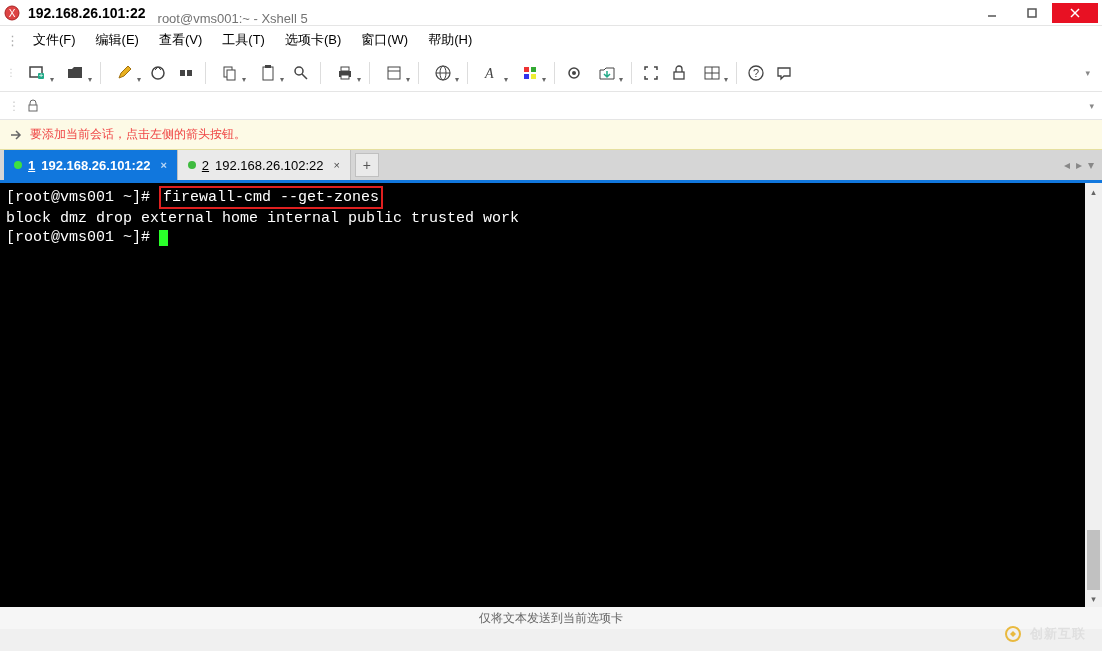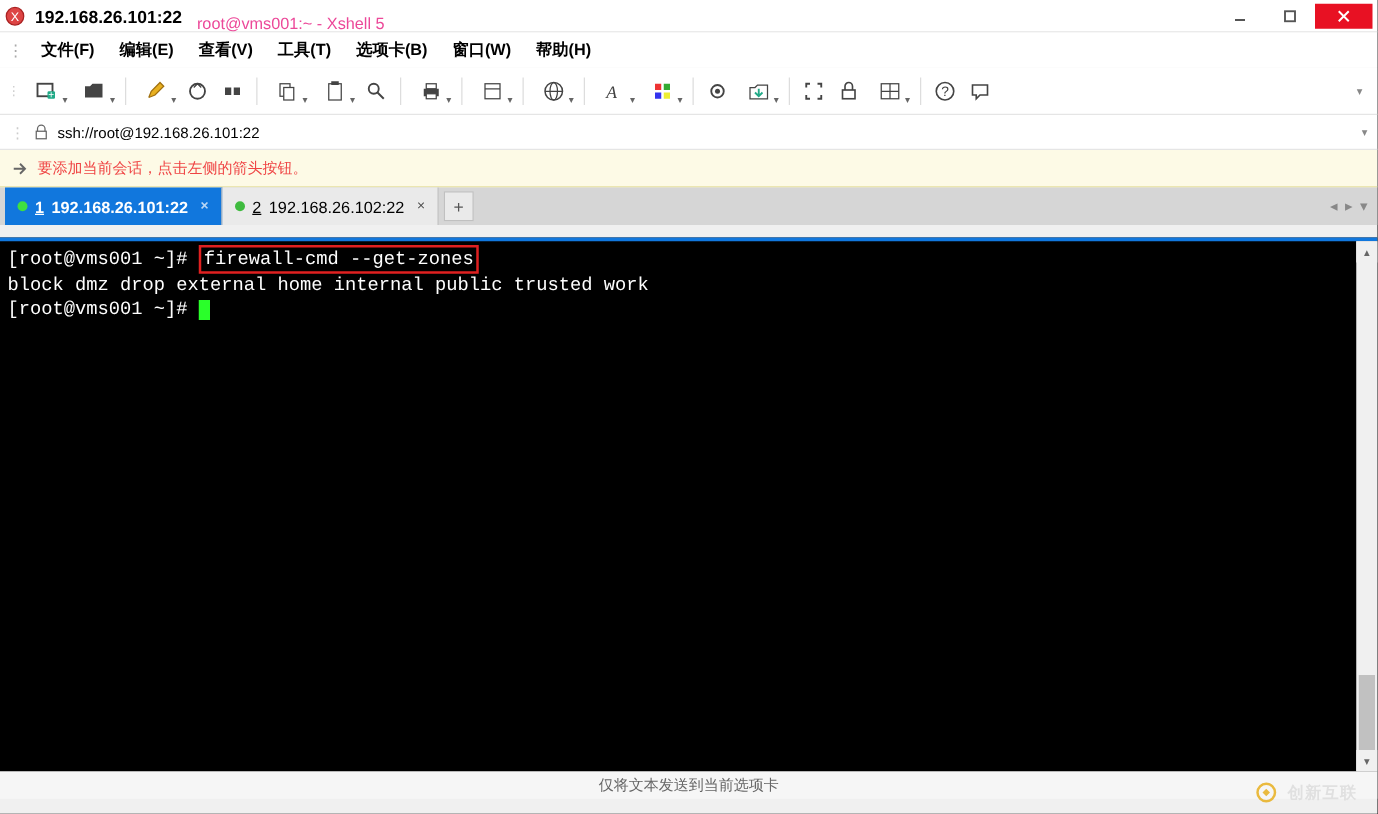--- a/index.html
+++ b/index.html
@@ -1,28 +1,28 @@
 <!DOCTYPE html>
 <html><head>
 <meta charset="utf-8">
 <style>
 * { margin: 0; padding: 0; box-sizing: border-box; }
 body { font-family: "Microsoft YaHei", "Segoe UI", Tahoma, sans-serif; font-size: 12px; background: #f0f0f0; width: 1102px; height: 651px; overflow: hidden; position: relative; }
 
 .titlebar { height: 26px; background: #fff; display: flex; align-items: center; padding: 0 4px; border-bottom: 1px solid #e5e5e5; }
 .titlebar .app-icon { width: 16px; height: 16px; display: inline-flex; align-items: center; justify-content: center; margin-right: 8px; }
 .titlebar .win-title { font-weight: bold; font-size: 14px; }
-.titlebar .win-subtitle { color: #ec4899; margin-left: 12px; font-size: 13px; margin-top: 12px; }
+.titlebar .win-subtitle { color: #737373; margin-left: 12px; font-size: 13px; margin-top: 12px; }
 .titlebar .spacer { flex: 1; }
 .titlebar .win-btn { width: 40px; height: 20px; display: inline-flex; align-items: center; justify-content: center; font-size: 14px; color: #555; }
 .titlebar .win-close { background: #e81123; color: #fff; width: 46px; }
 
 .menubar { height: 28px; background: #fff; display: flex; align-items: center; padding: 0 6px; font-size: 13px; }
 .menubar .menu-grip { color: #aaa; margin-right: 4px; }
-.menubar .menu-item { padding: 4px 10px; cursor: default; font-weight: bold; }
+.menubar .menu-item { padding: 4px 10px; cursor: default; }
 
 .toolbar { height: 38px; background: #fff; display: flex; align-items: center; padding: 0 6px; gap: 2px; border-bottom: 1px solid #e5e5e5; }
 .toolbar .grip { color: #ccc; margin-right: 2px; font-size: 10px; }
 .toolbar .tbtn { width: 26px; height: 26px; display: inline-flex; align-items: center; justify-content: center; position: relative; }
 .toolbar .tbtn.drop { width: 36px; }
 .toolbar .sep { width: 1px; height: 22px; background: #ddd; margin: 0 4px; }
 .toolbar .caret { font-size: 8px; color: #666; position: absolute; right: 2px; bottom: 2px; }
 .toolbar .end-caret { margin-left: auto; color: #888; font-size: 9px; padding-right: 6px; }
 
 .addrbar { height: 28px; background: #fff; display: flex; align-items: center; padding: 0 8px; gap: 6px; border-bottom: 1px solid #e5e5e5; font-size: 12px; }
@@ -38,21 +38,21 @@
 .tabbar .tab.active .dot { background: #3fe03f; }
 .tabbar .tab:not(.active) { background: #eaeaea; }
 .tabbar .tab:not(.active) .dot { background: #3fbb3f; }
 .tabbar .tab .tab-label { text-decoration: underline; }
 .tabbar .tab.active .tab-label { text-decoration: underline; }
 .tabbar .tab .closex { font-size: 11px; margin-left: 4px; opacity: 0.7; }
 .tabbar .newtab { width: 24px; display: inline-flex; align-items: center; justify-content: center; background: #eaeaea; border: 1px solid #c0c0c0; margin: 3px 0 3px 4px; font-size: 14px; color: #555; }
 .tabbar .tab-spacer { flex: 1; }
 .tabbar .tab-nav { display: inline-flex; align-items: center; padding: 0 8px; color: #888; gap: 6px; }
 
-.terminal-wrap { position: relative; height: 427px; background: #000; border-top: 3px solid #1177dd; margin-top: 10px; }
+.terminal-wrap { position: relative; height: 427px; background: #000; border-top: 3px solid #1177dd; }
 .terminal { font-family: "Consolas", "Courier New", monospace; font-size: 15px; line-height: 19px; color: #fefefe; padding: 3px 6px; white-space: pre; }
 .terminal .hl-box { border: 2px solid #e02020; padding: 0 2px; display: inline-block; }
 .terminal .cursor { display: inline-block; width: 9px; height: 16px; background: #2aff2a; vertical-align: text-bottom; }
 .scrollbar { position: absolute; right: 0; top: 0; width: 17px; height: 100%; background: #f0f0f0; }
 .scrollbar .sbtn { height: 17px; background: #f0f0f0; display: flex; align-items: center; justify-content: center; font-size: 9px; color: #666; }
 .scrollbar .strack { height: calc(100% - 34px); position: relative; }
 .scrollbar .sthumb { position: absolute; left: 2px; right: 2px; bottom: 0; height: 60px; background: #c1c1c1; }
 
 .statusbar { height: 22px; background: #f6f6f6; display: flex; align-items: center; padding: 0 8px; font-size: 12px; color: #666; justify-content: center; }
 .watermark { position: absolute; right: 16px; bottom: 6px; color: #ddd; font-size: 13px; display: flex; align-items: center; gap: 6px; opacity: 0.85; }
@@ -251,21 +251,20 @@
 </div>
 
 <div class="addrbar">
   <span style="color:#ccc;">⋮</span>
   <span class="lock">
     <svg width="14" height="14">
         <rect x="3" y="6" width="8" height="6" fill="none" stroke="#666"></rect>
         <path d="M4 6 L4 4 a3 3 0 0 1 6 0 L10 6" fill="none" stroke="#666"></path>
       </svg>
   </span>
-  <span style="flex:1;">ssh://root@192.168.26.101:22</span>
   <span class="end-caret">▾</span>
 </div>
 
 <div class="hintbar">
   <span>
     <svg width="16" height="16">
         <path d="M3 8 L11 8 M8 4 L12 8 L8 12" fill="none" stroke="#666" stroke-width="1.5"></path>
       </svg>
   </span>
   <span>要添加当前会话，点击左侧的箭头按钮。</span>

